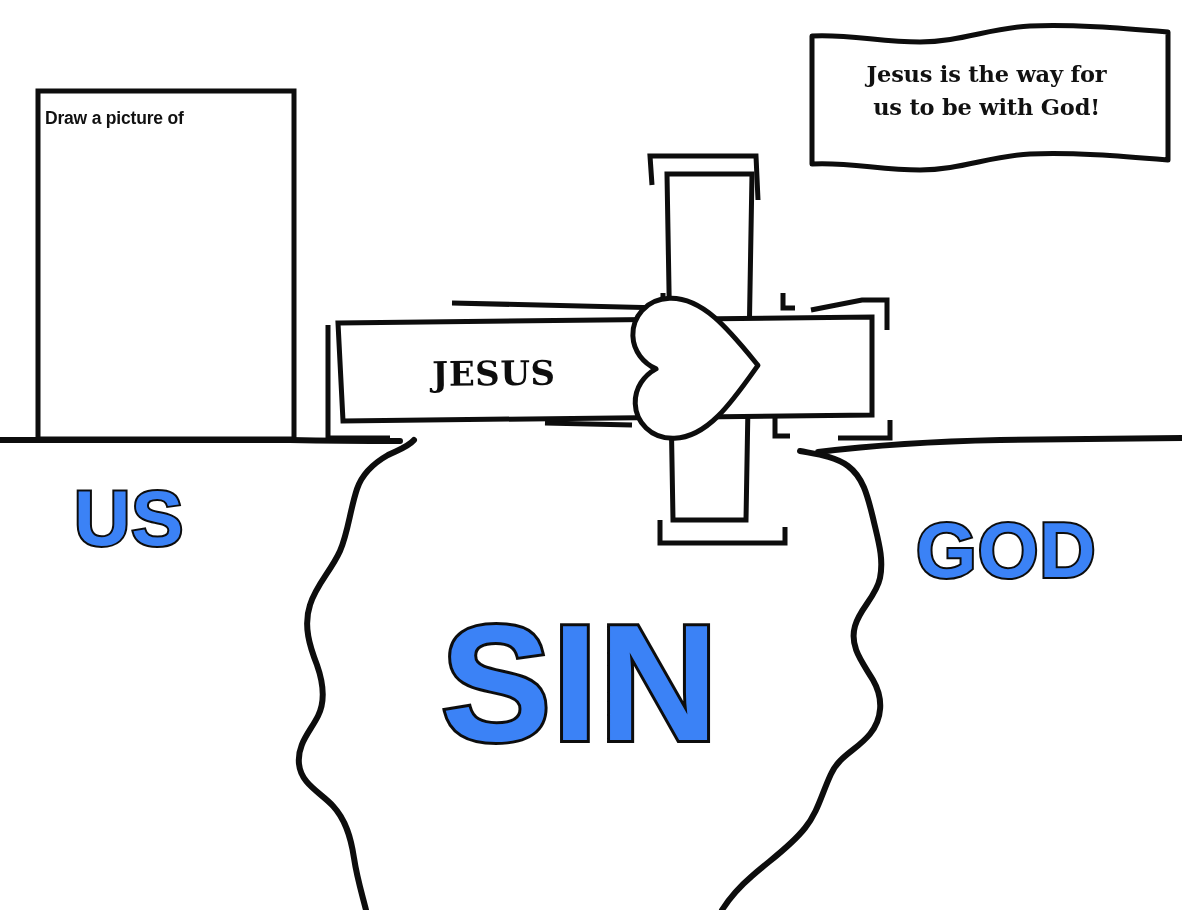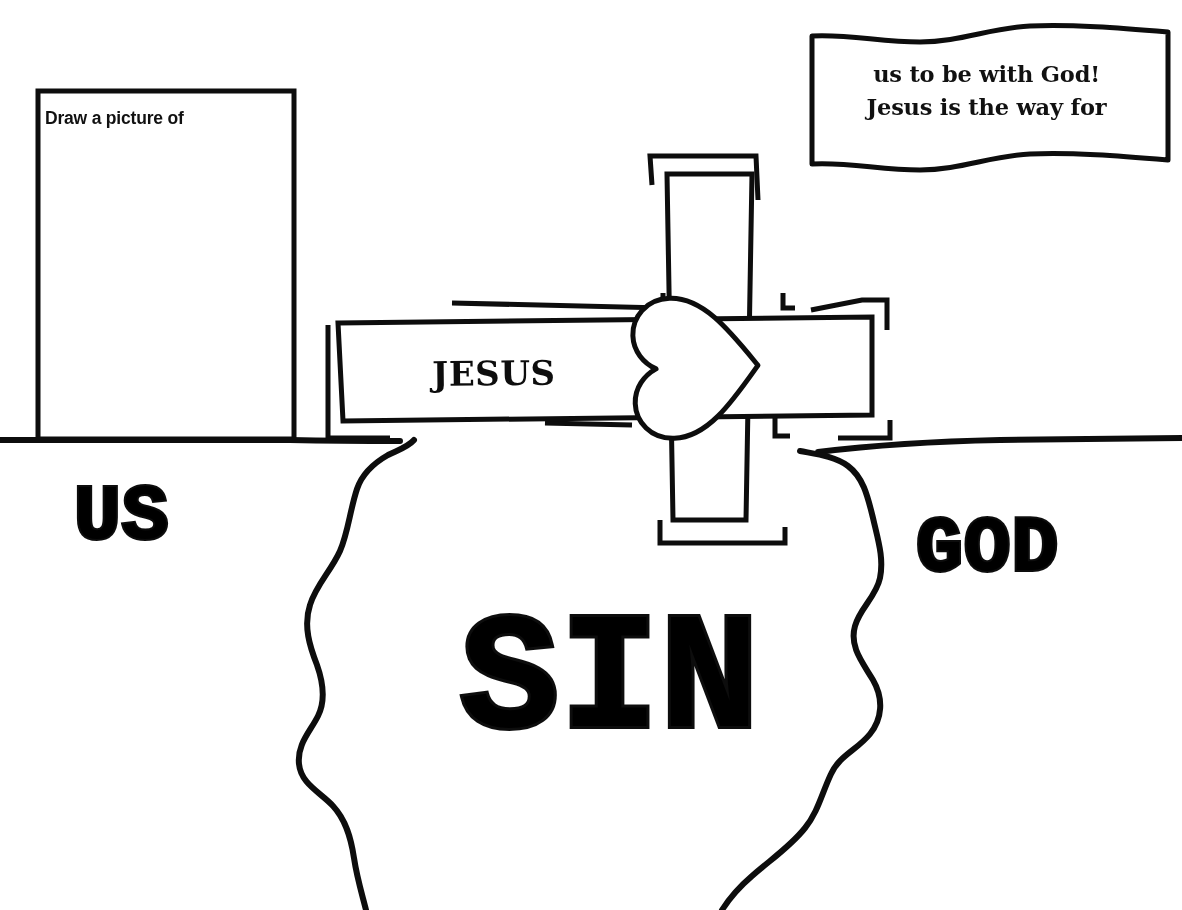--- a/index.html
+++ b/index.html
@@ -67,43 +67,43 @@
     line-height: 40px;
     color: #0d0d0d;
     letter-spacing: 0.5px;
     transform: rotate(-0.6deg);
     transform-origin: left top;
   }
 
   
   .outline-word {
     position: absolute;
-    font-family: Liberation Mono, monospace;
-    font-weight: bold;
-    color: #000000;
+    font-family: Liberation Sans, sans-serif;
+    font-weight: bold;
+    color: #3b82f6;
     -webkit-text-stroke: 4px #0d0d0d;
     paint-order: stroke fill;
     white-space: nowrap;
     user-select: none;
   }
   .word-us {
     left: 74px;
     top: 473px;
     font-size: 78px;
     letter-spacing: 1px;
   }
   .word-god {
     left: 916px;
     top: 473px;
     font-size: 78px;
     letter-spacing: 1px;
     margin-top: 32px;
   }
   .word-sin {
-    left: 460px;
+    left: 441px;
     top: 589px;
     font-size: 165px;
     letter-spacing: 1px;
     -webkit-text-stroke: 6px #0d0d0d;
   }
 </style>
 </head>
 <body>
 
 <div id="stage">
@@ -182,22 +182,22 @@
              C 1120 156 1070 152 1030 154
              C 990 156 960 170 920 170
              C 880 170 850 162 812 164 Z" fill="#ffffff" stroke="#0d0d0d" stroke-width="5" stroke-linejoin="round"></path>
   </svg>
 
   <div class="draw-box-label">
     <div>Draw a picture of</div>
   </div>
 
   <div class="banner-label">
+    <div>Jesus is the way for</div>
     <div>us to be with God!</div>
-    <div>Jesus is the way for</div>
   </div>
 
   <div class="jesus-label">JESUS</div>
 
   <div class="outline-word word-us">US</div>
   <div class="outline-word word-god">GOD</div>
   <div class="outline-word word-sin">SIN</div>
 
 </div>
 

